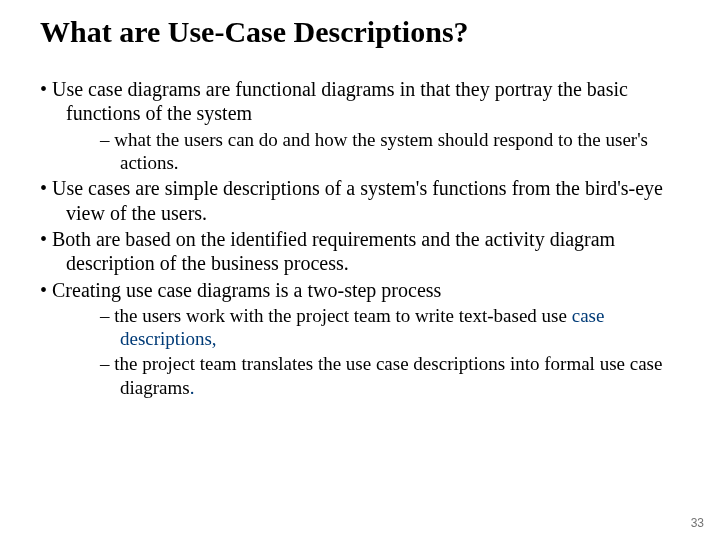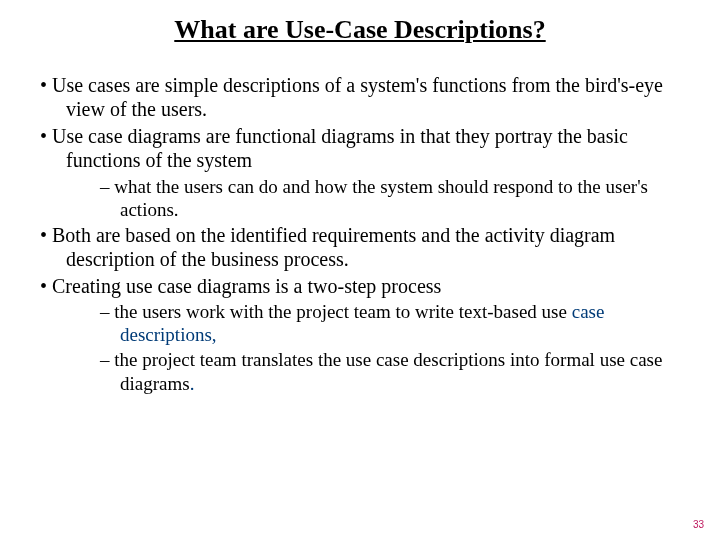--- a/index.html
+++ b/index.html
@@ -10,25 +10,24 @@
       height: 540px;
       box-sizing: border-box;
       position: relative;
       background: #fff;
       color: #000;
     }
     .slide {
       padding: 15px 40px 20px 40px;
     }
     .title {
-      font-size: 26px;
+      font-size: 30px;
       font-weight: bold;
-      text-align: center;
+      text-align: left;
       margin: 0 0 28px 0;
-      text-decoration: underline;
     }
     ul.level1 {
       list-style: none;
       padding: 0;
       margin: 0;
     }
     ul.level1 > li {
       font-size: 20px;
       line-height: 1.22;
       padding-left: 26px;
@@ -56,38 +55,38 @@
       display: inline;
     }
     .accent {
       color: #003b77;
     }
     .pagenum {
       position: absolute;
       right: 16px;
       bottom: 10px;
       font-family: Arial, sans-serif;
-      font-size: 10px;
-      color: #be185d;
+      font-size: 12px;
+      color: #737373;
     }
   </style>
 </head>
 <body>
 
 <div class="slide">
   <h1 class="title">What are Use-Case Descriptions?</h1>
 
   <ul class="level1">
-    <li>Use cases are simple descriptions of a system's functions from the bird's-eye view of the users.</li>
     <li>
       <span>Use case diagrams are functional diagrams in that they portray the basic functions of the system</span>
       <ul class="level2">
         <li>what the users can do and how the system should respond to the user's actions.</li>
       </ul>
     </li>
+    <li>Use cases are simple descriptions of a system's functions from the bird's-eye view of the users.</li>
     <li>Both are based on the identified requirements and the activity diagram description of the business process.</li>
     <li>
       <span>Creating use case diagrams is a two-step process</span>
       <ul class="level2">
         <li><span>the users work with the project team to write text-based use </span><span class="accent">case descriptions</span><span class="accent">,</span></li>
         <li><span>the project team translates the use case descriptions into formal use case diagrams</span><span class="accent">.</span></li>
       </ul>
     </li>
   </ul>
 </div>

